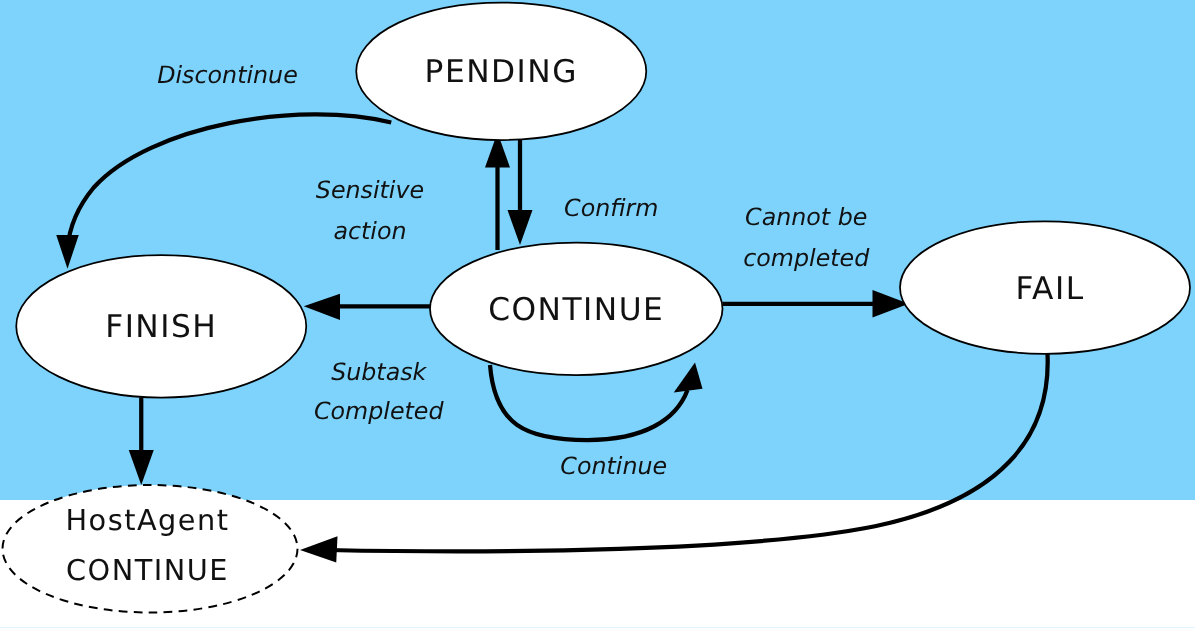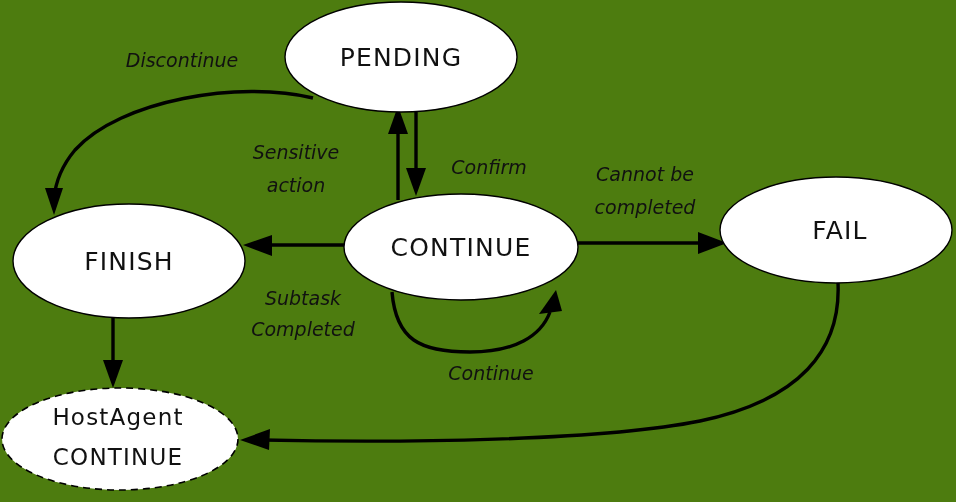--- a/index.html
+++ b/index.html
@@ -10,22 +10,22 @@
   }
   body {
     width: 956px;
     height: 502px;
     font-family: "DejaVu Sans", sans-serif;
     overflow: hidden;
   }
   #diagram-root {
     position: relative;
     width: 956px;
-    height: 502px;
-    background: #4d7c0f;
+    height: 400px;
+    background: #7dd3fc;
   }
   svg.diagram-canvas {
     display: block;
     width: 956px;
     height: 502px;
   }
   .node-shape {
     fill: #ffffff;
     stroke: #000000;
     stroke-width: 1.4;

